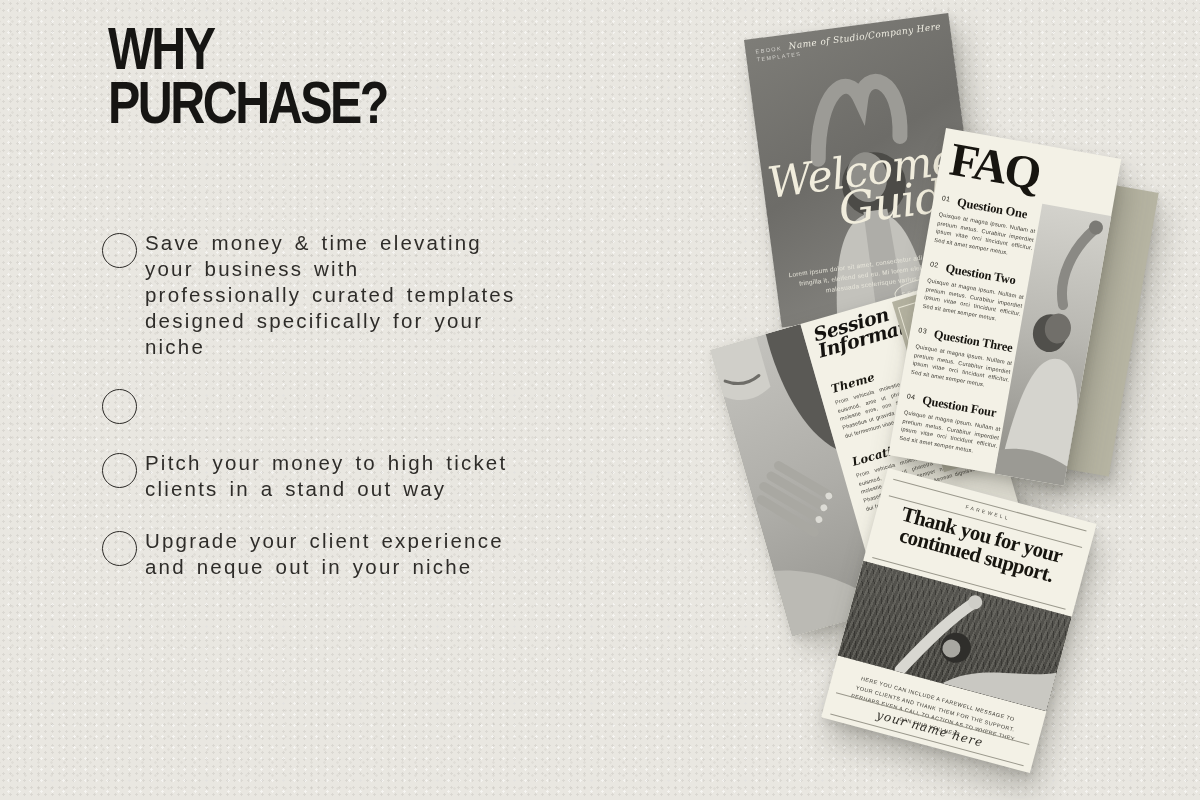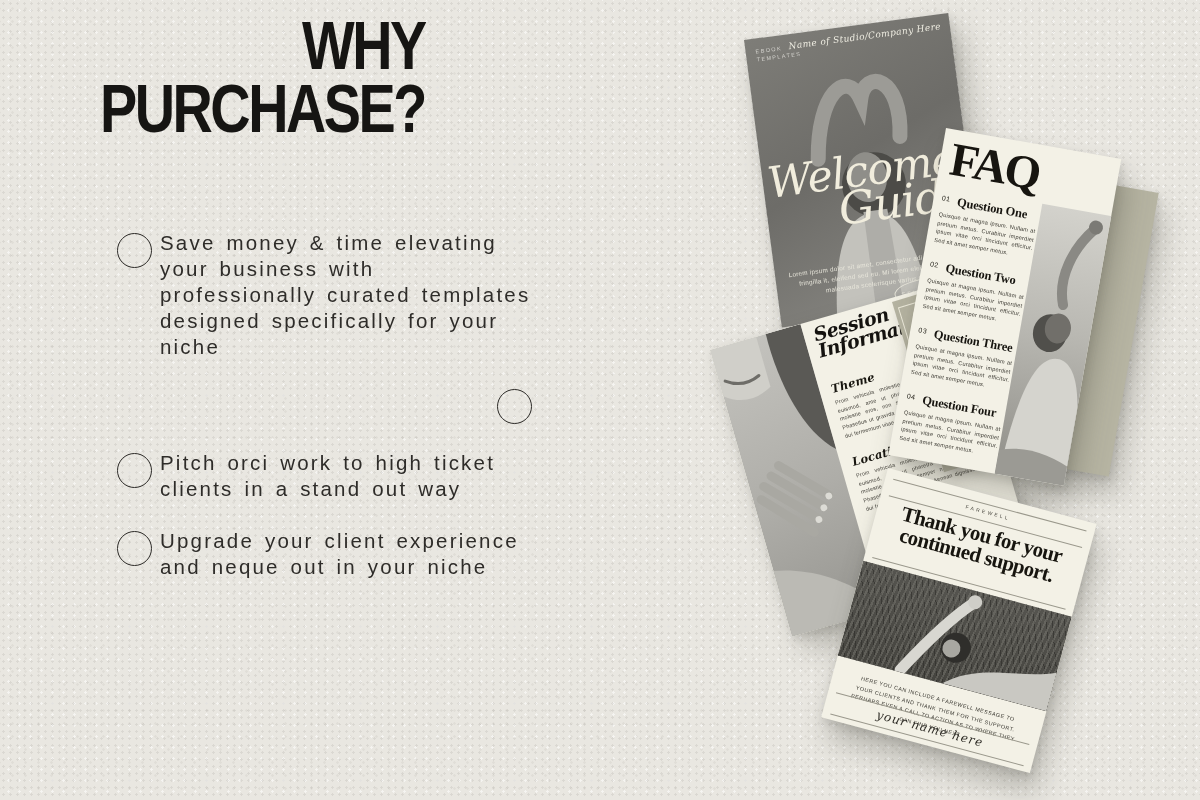--- a/index.html
+++ b/index.html
@@ -13,31 +13,30 @@
     background-color:#e9e7e1;
     background-image:
       radial-gradient(rgba(118,116,108,0.13) 1px, transparent 1.3px),
       radial-gradient(rgba(255,255,255,0.55) 1px, transparent 1.2px),
       radial-gradient(rgba(118,116,108,0.08) 1px, transparent 1.5px);
     background-size:7px 7px,11px 11px,13px 13px;
     background-position:0 0,3px 5px,6px 2px;
   }
   
   .headline{
-    position:absolute;left:100px;top:14px;margin:0;
-    font-size:68px;font-weight:bold;line-height:0.92;letter-spacing:-3px;
+    position:absolute;left:100px;top:14px;margin:8px;
+    font-size:59px;font-weight:bold;line-height:0.92;letter-spacing:-3px;
     color:#161513;
-    text-align:right;
   }
   .headline span{display:block;transform:scaleX(0.82);transform-origin:left center;}
   .benefits{
     position:absolute;left:102px;top:230px;margin:0;padding:0;list-style:none;
     width:430px;
   }
-  .benefit{display:flex;gap:8px;margin-bottom:26px;justify-content:flex-end;}
+  .benefit{display:flex;gap:8px;margin-bottom:26px;}
   .benefit .ring{
     width:33px;height:33px;border:1.7px solid #2c2a27;border-radius:50%;
     flex-shrink:0;margin-top:3px;background:transparent;
   }
   .benefit p{
     margin:0;font-size:20.5px;line-height:1.27;letter-spacing:2.2px;word-spacing:3px;
     color:#2e2c29;max-width:372px;
   }
   
   .card{
@@ -187,21 +186,21 @@
   <ul class="benefits">
     <li class="benefit">
       <span class="ring"></span>
       <p>Save money &amp; time elevating your business with professionally curated templates designed specifically for your niche</p>
     </li>
     <li class="benefit">
       <span class="ring"></span>
     </li>
     <li class="benefit">
       <span class="ring"></span>
-      <p>Pitch orci work to high ticket clients in a stand out way</p>
+      <p>Pitch your money to high ticket clients in a stand out way</p>
     </li>
     <li class="benefit">
       <span class="ring"></span>
       <p>Upgrade your client experience and neque out in your niche</p>
     </li>
   </ul>
 
   <div class="card welcome">
     <svg class="figure" viewBox="0 0 206 290" width="206" height="290">
       <ellipse cx="110" cy="160" rx="32" ry="32" fill="#4c4b47"></ellipse>

